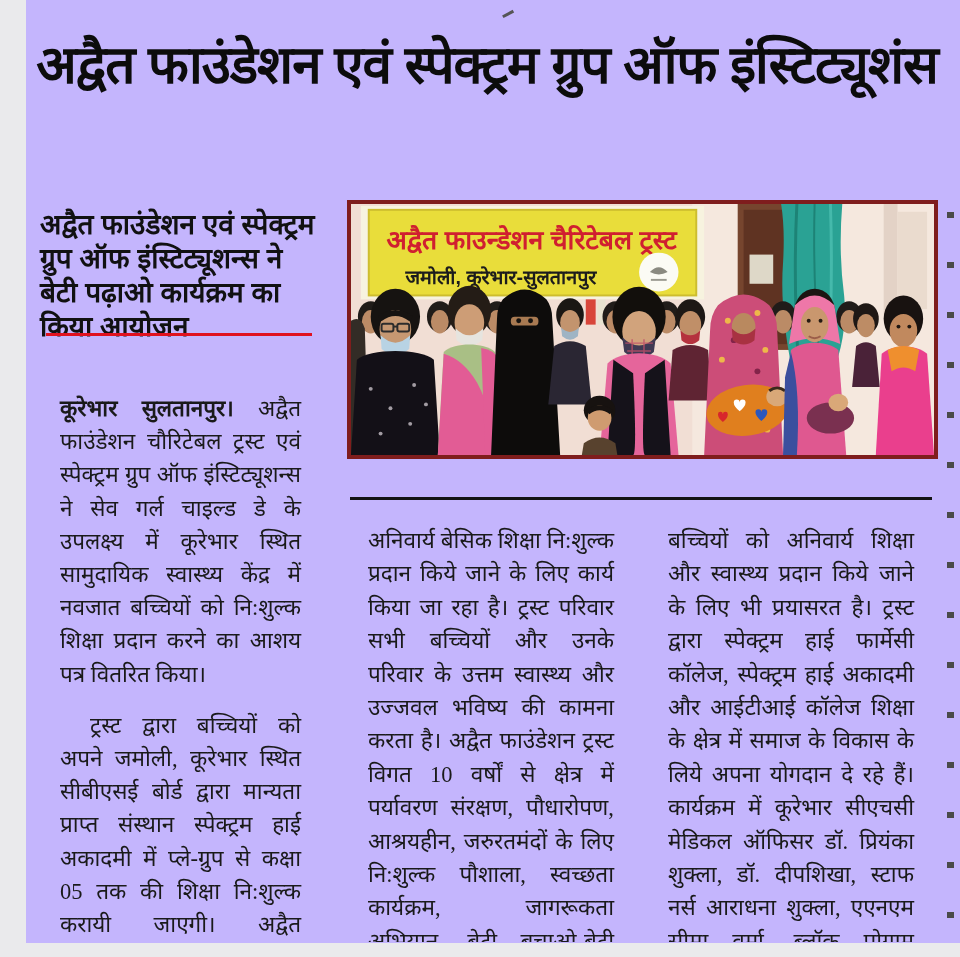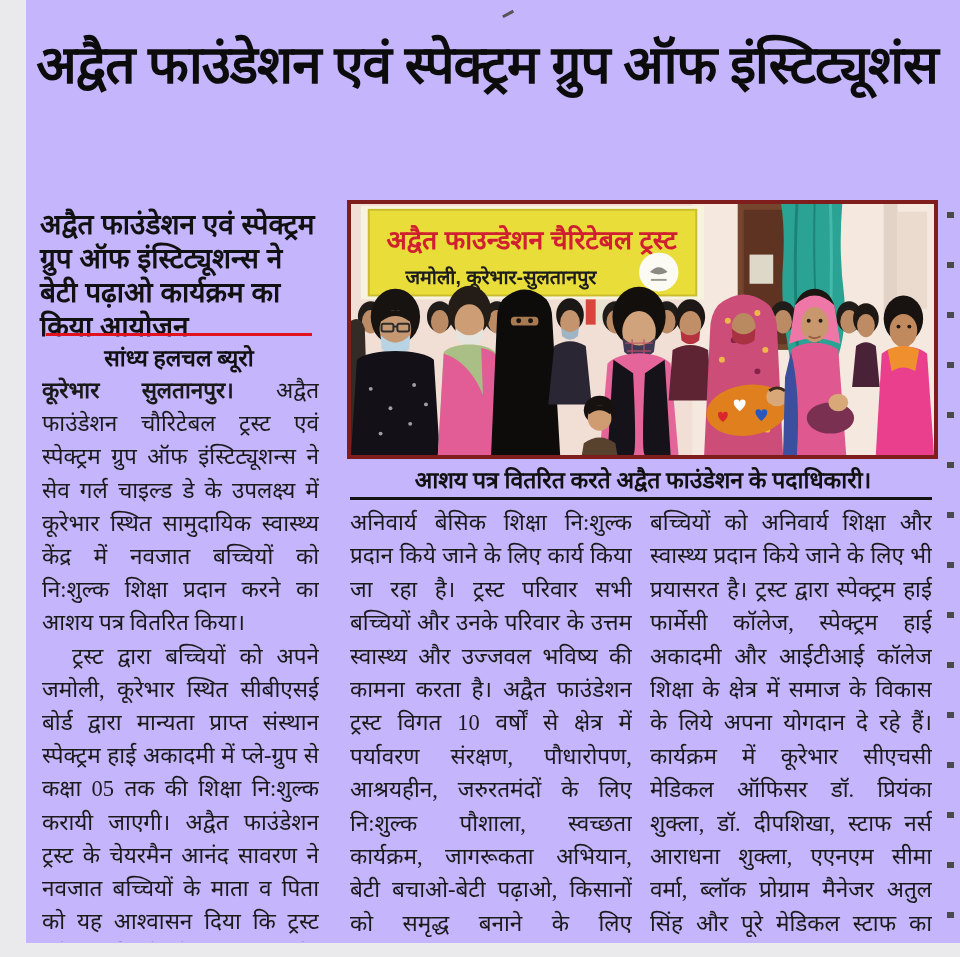--- a/index.html
+++ b/index.html
@@ -29,21 +29,21 @@
     position:absolute;left:40px;top:341px;width:278px;text-align:center;
     font-weight:bold;font-size:23px;color:#111;
   }
   .body-col{
     position:absolute;font-size:22.5px;line-height:33.2px;text-align:justify;
     overflow:hidden;color:#1a1a1a;
   }
   .col-left{left:42px;top:374px;width:277px;height:568px;}
   .col-mid{left:350px;top:506px;width:282px;height:436px;line-height:33.4px;}
   .col-right{left:650px;top:506px;width:282px;height:436px;line-height:33.4px;}
-  .body-col p{margin:0;}
+  .body-col p{margin:18px;}
   .body-col p.indented{text-indent:30px;}
   .dateline{font-weight:bold;}
   .photo{
     position:absolute;left:347px;top:200px;width:591px;height:259px;
     border:4px solid #7f1d1d;box-sizing:border-box;background:#f1ded4;
   }
   .photo svg{display:block;width:100%;height:100%;}
   .photo-caption{
     position:absolute;left:347px;top:463px;width:592px;text-align:center;
     font-weight:bold;font-size:23px;color:#111;
@@ -60,21 +60,20 @@
   <div class="edge-strip-bottom"></div>
   <div class="top-mark"></div>
   <div class="torn-edge"></div>
 
   <div class="headline">
     <div>अद्वैत फाउंडेशन एवं स्पेक्ट्रम ग्रुप ऑफ इंस्टिट्यूशंस</div>
   </div>
 
   <div class="subheadline">अद्वैत फाउंडेशन एवं स्पेक्ट्रम ग्रुप ऑफ इंस्टिट्यूशन्स ने बेटी पढ़ाओ कार्यक्रम का किया आयोजन</div>
   <div class="red-rule"></div>
-  <div class="byline">सांध्य हलचल ब्यूरो</div>
 
   <div class="body-col col-left">
     <p><span class="dateline">कूरेभार सुलतानपुर।</span><span> अद्वैत फाउंडेशन चौरिटेबल ट्रस्ट एवं स्पेक्ट्रम ग्रुप ऑफ इंस्टिट्यूशन्स ने सेव गर्ल चाइल्ड डे के उपलक्ष्य में कूरेभार स्थित सामुदायिक स्वास्थ्य केंद्र में नवजात बच्चियों को नि:शुल्क शिक्षा प्रदान करने का आशय पत्र वितरित किया।</span></p>
     <p class="indented">ट्रस्ट द्वारा बच्चियों को अपने जमोली, कूरेभार स्थित सीबीएसई बोर्ड द्वारा मान्यता प्राप्त संस्थान स्पेक्ट्रम हाई अकादमी में प्ले-ग्रुप से कक्षा 05 तक की शिक्षा नि:शुल्क करायी जाएगी। अद्वैत फाउंडेशन ट्रस्ट के चेयरमैन आनंद सावरण ने नवजात बच्चियों के माता व पिता को यह आश्वासन दिया कि ट्रस्ट सदैव बच्चियों के स्वास्थ्य और शिक्षा में आने वाली समस्याओं में आपके साथ है। उन्होंने कहा कि ट्रस्ट द्वारा चलाए जा रहे बेटी बचाओ-बेटी पढ़ाओ योजना के अंतर्गत बेटियों को स्वास्थ्य और</p>
   </div>
 
   <div class="photo">
     <svg viewBox="0 0 591 258" preserveAspectRatio="none">
 
       <rect width="591" height="258" fill="#f1ded4"></rect>
@@ -261,21 +260,20 @@
         <ellipse cx="560" cy="118" rx="20" ry="24" fill="#181210"></ellipse>
         <ellipse cx="560" cy="130" rx="14" ry="17" fill="#c1895e"></ellipse>
         <circle cx="555" cy="126" r="2" fill="#201711"></circle>
           <circle cx="566" cy="126" r="2" fill="#201711"></circle>
         <path d="M538,154 C550,144 572,144 584,154 L591,258 H532 Z" fill="#ea3f8d"></path>
         <path d="M544,150 q16,-8 32,0 l-4,22 q-12,-8 -24,0 z" fill="#ef8f2e"></path>
       </g>
     </svg>
   </div>
 
-  <div class="photo-caption">आशय पत्र वितरित करते अद्वैत फाउंडेशन के पदाधिकारी।</div>
   <div class="caption-rule"></div>
 
   <div class="body-col col-mid">
     <p>अनिवार्य बेसिक शिक्षा नि:शुल्क प्रदान किये जाने के लिए कार्य किया जा रहा है। ट्रस्ट परिवार सभी बच्चियों और उनके परिवार के उत्तम स्वास्थ्य और उज्जवल भविष्य की कामना करता है। अद्वैत फाउंडेशन ट्रस्ट विगत 10 वर्षों से क्षेत्र में पर्यावरण संरक्षण, पौधारोपण, आश्रयहीन, जरुरतमंदों के लिए नि:शुल्क पौशाला, स्वच्छता कार्यक्रम, जागरूकता अभियान, बेटी बचाओ-बेटी पढ़ाओ, किसानों को समृद्ध बनाने के लिए कार्यशालाएं इत्यादि सामाजिक कार्य करता रहता है। इसी क्रम में अद्वैत फाउंडेशन चौरिटेबल ट्रस्ट बेटी बचाओ-बेटी पढ़ाओ योजना के अंतर्गत नवजात</p>
   </div>
 
   <div class="body-col col-right">
     <p>बच्चियों को अनिवार्य शिक्षा और स्वास्थ्य प्रदान किये जाने के लिए भी प्रयासरत है। ट्रस्ट द्वारा स्पेक्ट्रम हाई फार्मेसी कॉलेज, स्पेक्ट्रम हाई अकादमी और आईटीआई कॉलेज शिक्षा के क्षेत्र में समाज के विकास के लिये अपना योगदान दे रहे हैं। कार्यक्रम में कूरेभार सीएचसी मेडिकल ऑफिसर डॉ. प्रियंका शुक्ला, डॉ. दीपशिखा, स्टाफ नर्स आराधना शुक्ला, एएनएम सीमा वर्मा, ब्लॉक प्रोग्राम मैनेजर अतुल सिंह और पूरे मेडिकल स्टाफ का महत्वपूर्ण सहयोग रहा। बेटी पढ़ाओ कार्यक्रम के संयोजन में अरुणिमा कौशल, ममता अग्रहरि और दीपिका की मुख्य भूमिका रही।</p>
   </div>
 

